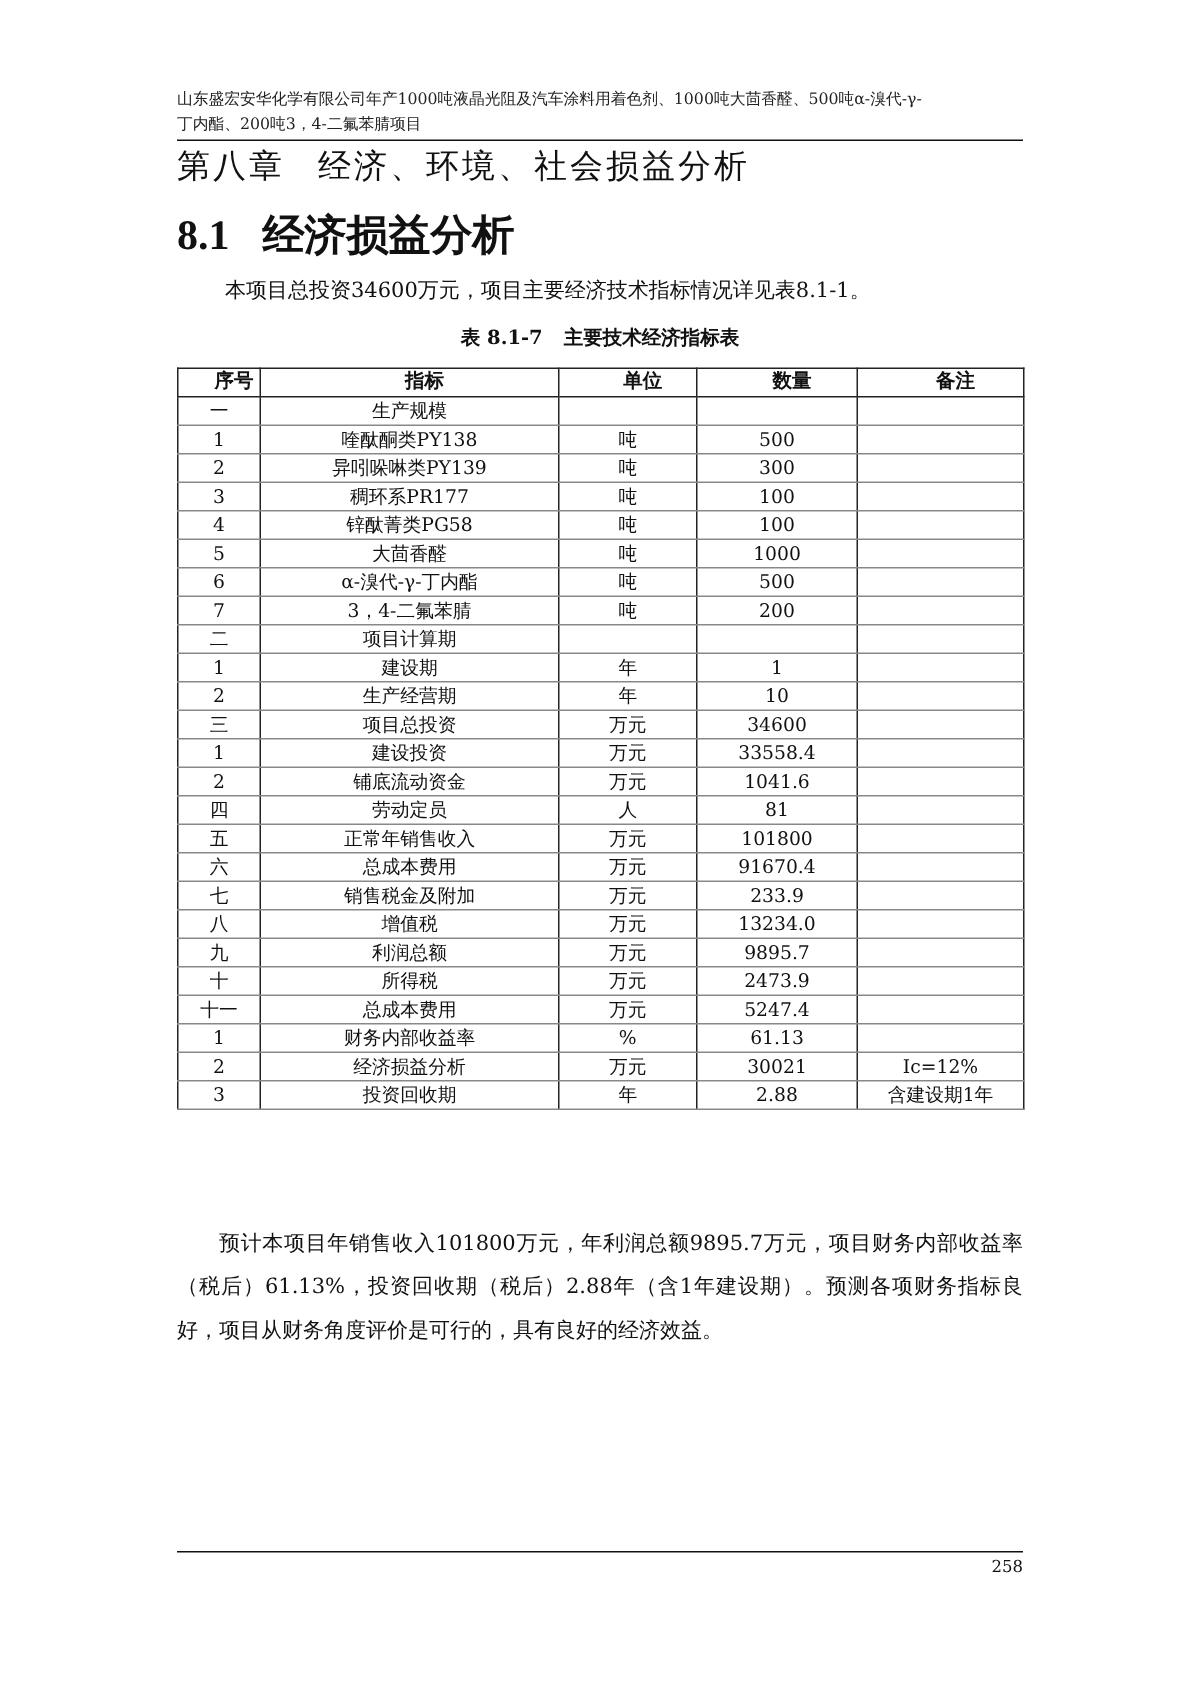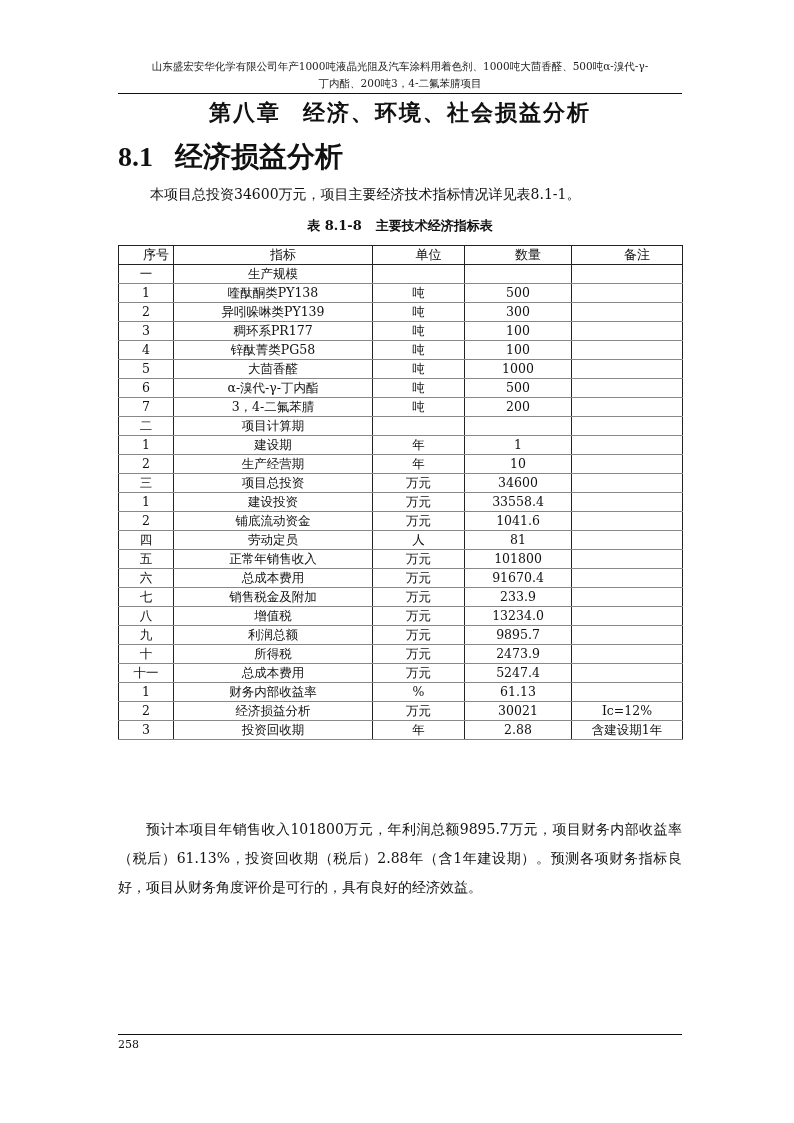--- a/index.html
+++ b/index.html
@@ -1,44 +1,44 @@
 <!DOCTYPE html>
 <html><head>
 <meta charset="utf-8">
 <style>
   html, body { margin: 0; padding: 0; background: #ffffff; }
   body { width: 794px; height: 1123px; position: relative; overflow: hidden;
          font-family: "DejaVu Serif", "Liberation Serif", serif; color: #111; }
   .running-header { position: absolute; left: 118px; top: 58px; width: 564px;
-         text-align: center; font-size: 10.5px; line-height: 17px; color: #222; }
+         text-align: left; font-size: 10.5px; line-height: 17px; color: #222; }
   .header-rule { position: absolute; left: 118px; top: 93px; width: 564px; height: 0;
          border-top: 1px solid #111; }
-  .chapter-title { position: absolute; left: 118px; top: 95px; width: 564px; text-align: center;
-         font-size: 22px; font-weight: bold; letter-spacing: 2px; line-height: 34px; }
+  .chapter-title { position: absolute; left: 118px; top: 95px; width: 564px; text-align: left;
+         font-size: 22px; font-weight: normal; letter-spacing: 2px; line-height: 34px; }
   .chapter-title .gap { display: inline-block; width: 22px; }
   .section-title { position: absolute; left: 118px; top: 141px; font-size: 28px; font-weight: bold;
          line-height: 32px; }
   .section-title .num { font-family: "Liberation Serif", serif; margin-right: 22px; }
   .intro { position: absolute; left: 150px; top: 183px; font-size: 14px; line-height: 22px; }
   .caption { position: absolute; left: 118px; top: 216px; width: 564px; text-align: center;
          font-size: 13px; font-weight: bold; line-height: 20px; }
   .caption .gap { display: inline-block; width: 14px; }
   table.kpi { position: absolute; left: 118px; top: 245px; width: 564px;
          border-collapse: collapse; table-layout: fixed; font-size: 12.5px; }
   table.kpi th, table.kpi td { border: 1px solid #222; height: 18px; padding: 0;
          text-align: center; line-height: 18px; white-space: nowrap; overflow: hidden; }
-  table.kpi th { font-weight: normal; font-size: 13px; padding-left: 20px; }
+  table.kpi th { font-weight: bold; font-size: 13px; padding-left: 20px; }
   table.kpi td { border-top-color: #888; border-bottom-color: #888; }
   .c1 { width: 55px; } .c2 { width: 199px; } .c3 { width: 92px; } .c4 { width: 107px; } .c5 { width: 111px; }
   .para { position: absolute; left: 118px; top: 815px; width: 564px; font-size: 14px;
          line-height: 29px; text-align: justify; }
   .para p { margin: 0; text-indent: 28px; }
   .footer-rule { position: absolute; left: 118px; top: 1034px; width: 564px; height: 0;
          border-top: 1px solid #111; }
-  .page-number { position: absolute; left: 118px; top: 1038px; width: 564px; text-align: left;
+  .page-number { position: absolute; left: 118px; top: 1038px; width: 564px; text-align: right;
          font-size: 11px; line-height: 14px; }
 </style>
 </head>
 <body>
 
 <div class="running-header">
   <div>山东盛宏安华化学有限公司年产1000吨液晶光阻及汽车涂料用着色剂、1000吨大茴香醛、500吨α-溴代-γ-</div>
   <div>丁内酯、200吨3，4-二氟苯腈项目</div>
 </div>
 <div class="header-rule"></div>
@@ -47,21 +47,21 @@
   <span>第八章</span><span class="gap"></span><span>经济、环境、社会损益分析</span>
 </div>
 
 <div class="section-title">
   <span class="num">8.1</span><span>经济损益分析</span>
 </div>
 
 <div class="intro">本项目总投资34600万元，项目主要经济技术指标情况详见表8.1-1。</div>
 
 <div class="caption">
-  <span>表 8.1-8</span><span class="gap"></span><span>主要技术经济指标表</span>
+  <span>表 8.1-7</span><span class="gap"></span><span>主要技术经济指标表</span>
 </div>
 
 <table class="kpi">
   <colgroup>
       <col class="c1">
       <col class="c2">
       <col class="c3">
       <col class="c4">
       <col class="c5">
     </colgroup>

